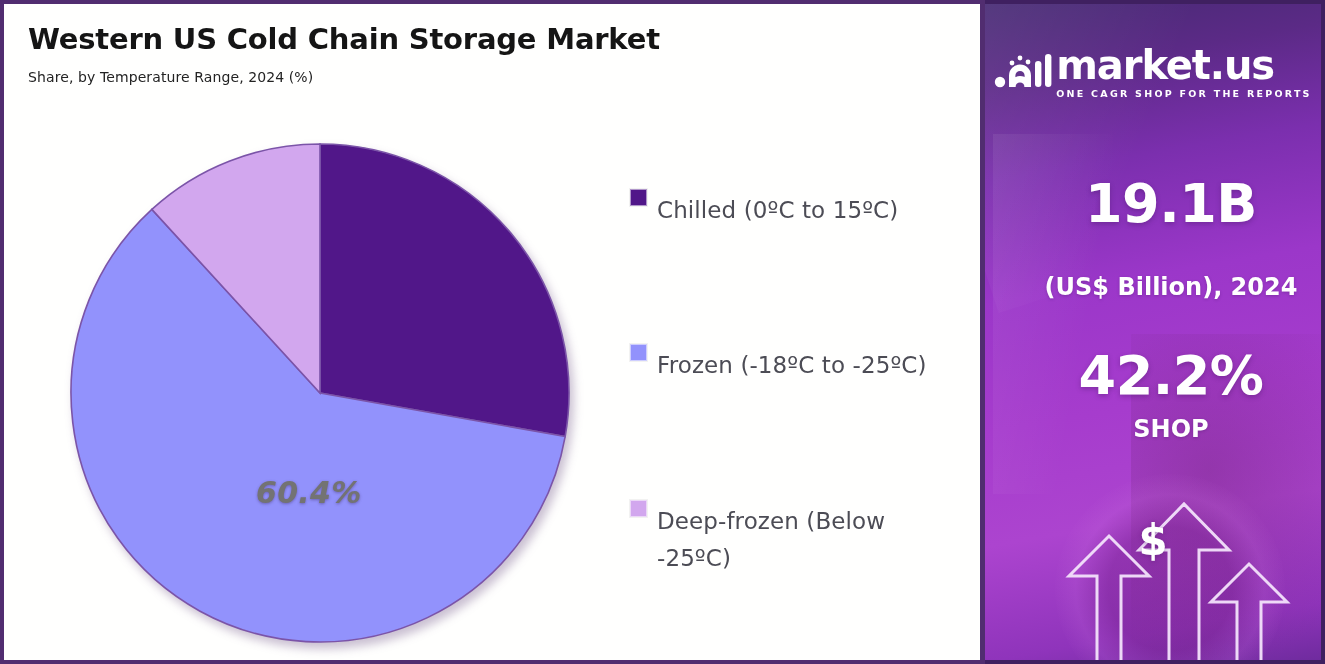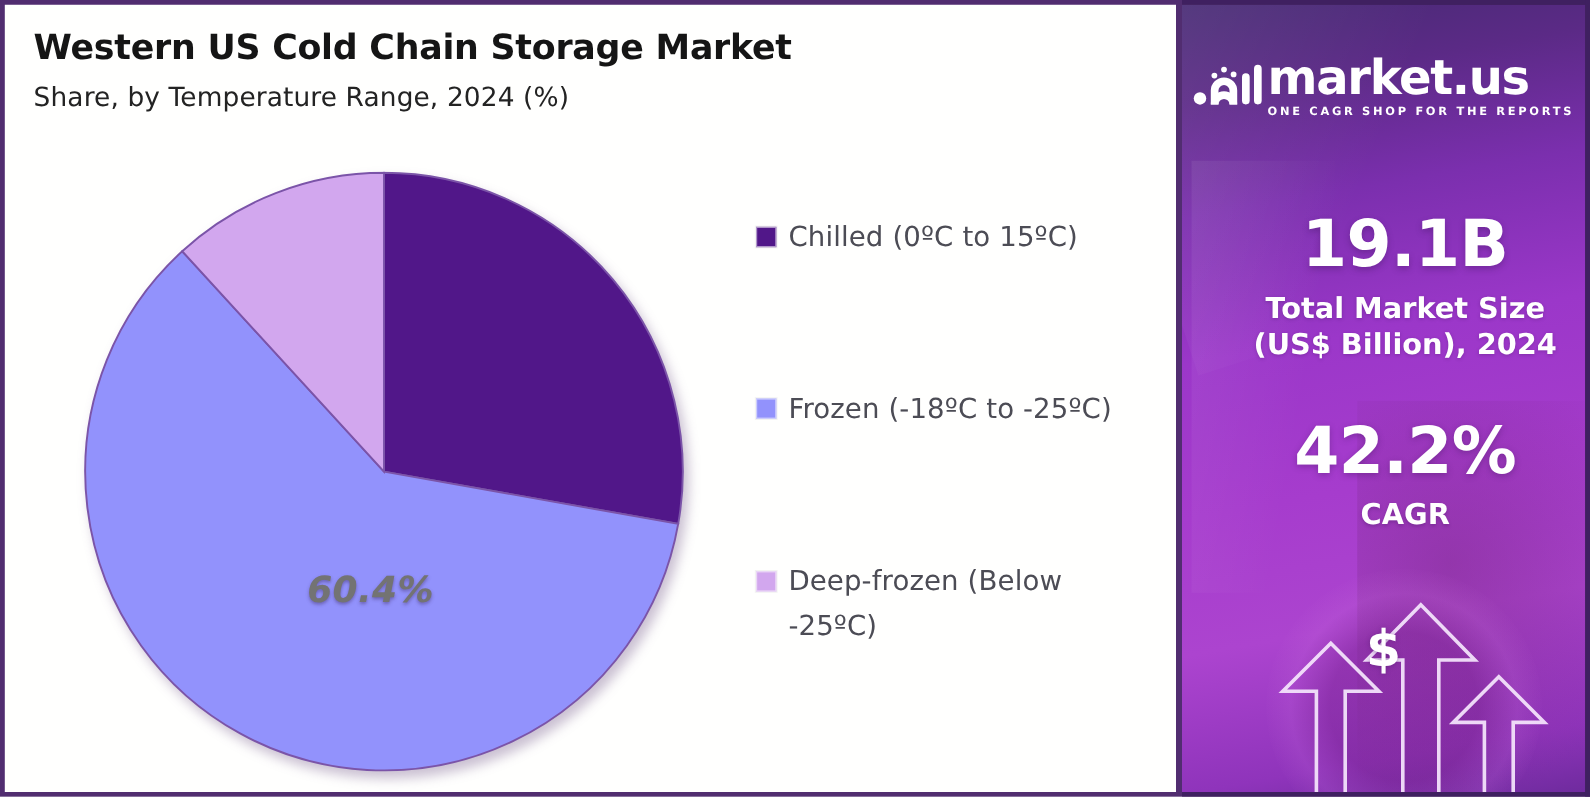--- a/index.html
+++ b/index.html
@@ -32,21 +32,21 @@
   .titles { position: absolute; left: 24px; top: 18px; }
   .chart-title {
     font-size: 29px;
     font-weight: 800;
     color: #151515;
     letter-spacing: -0.2px;
     white-space: nowrap;
   }
   .chart-subtitle {
     margin-top: 13px;
-    font-size: 22px;
+    font-size: 14px;
     font-weight: 400;
     color: #232323;
     letter-spacing: 0.1px;
     white-space: nowrap;
   }
 
   
   .pie-wrap {
     position: absolute;
     left: 66px;
@@ -100,20 +100,21 @@
     margin-top: 9px;
     margin-right: 10px;
     border: 1px solid rgba(255,255,255,0.55);
     box-shadow: 0 0 0 1px rgba(0,0,0,0.05);
   }
   .legend-text {
     font-size: 23px;
     line-height: 1.62;
     color: #4c4c55;
     letter-spacing: 0.1px;
+    margin-top: 12px;
   }
 
   
   .stats-panel {
     position: relative;
     width: 340px;
     height: 664px;
     overflow: hidden;
     background:
       linear-gradient(170deg,
@@ -292,29 +293,29 @@
       </span>
       <span class="logo-textblock">
         <span class="logo-word">market.us</span>
         <span class="logo-tag" style="display:block;">ONE CAGR SHOP FOR THE REPORTS</span>
       </span>
     </div>
 
     <div class="stat-block stat-1">
       <div class="stat-value">19.1B</div>
       <div class="stat-caption">
-        <span>Total Market Size</span><br>
+        <br>
         <span>(US$ Billion), 2024</span>
       </div>
     </div>
 
     <div class="stat-block stat-2">
       <div class="stat-value">42.2%</div>
       <div class="stat-caption">
-        <span>CAGR</span><br>
+        <span>SHOP</span><br>
       </div>
     </div>
 
     <div class="dollar">$</div>
 
     <div class="arrows">
       <svg width="340" height="180" viewBox="0 0 340 180" aria-hidden="true">
         <g fill="none" stroke="#f3e2fb" stroke-width="3" opacity="0.95">
           <path d="M112 180 V96 H84 L124 56 L164 96 H136 V180"></path>
           <path d="M184 180 V70 H154 L199 24 L244 70 H214 V180"></path>

